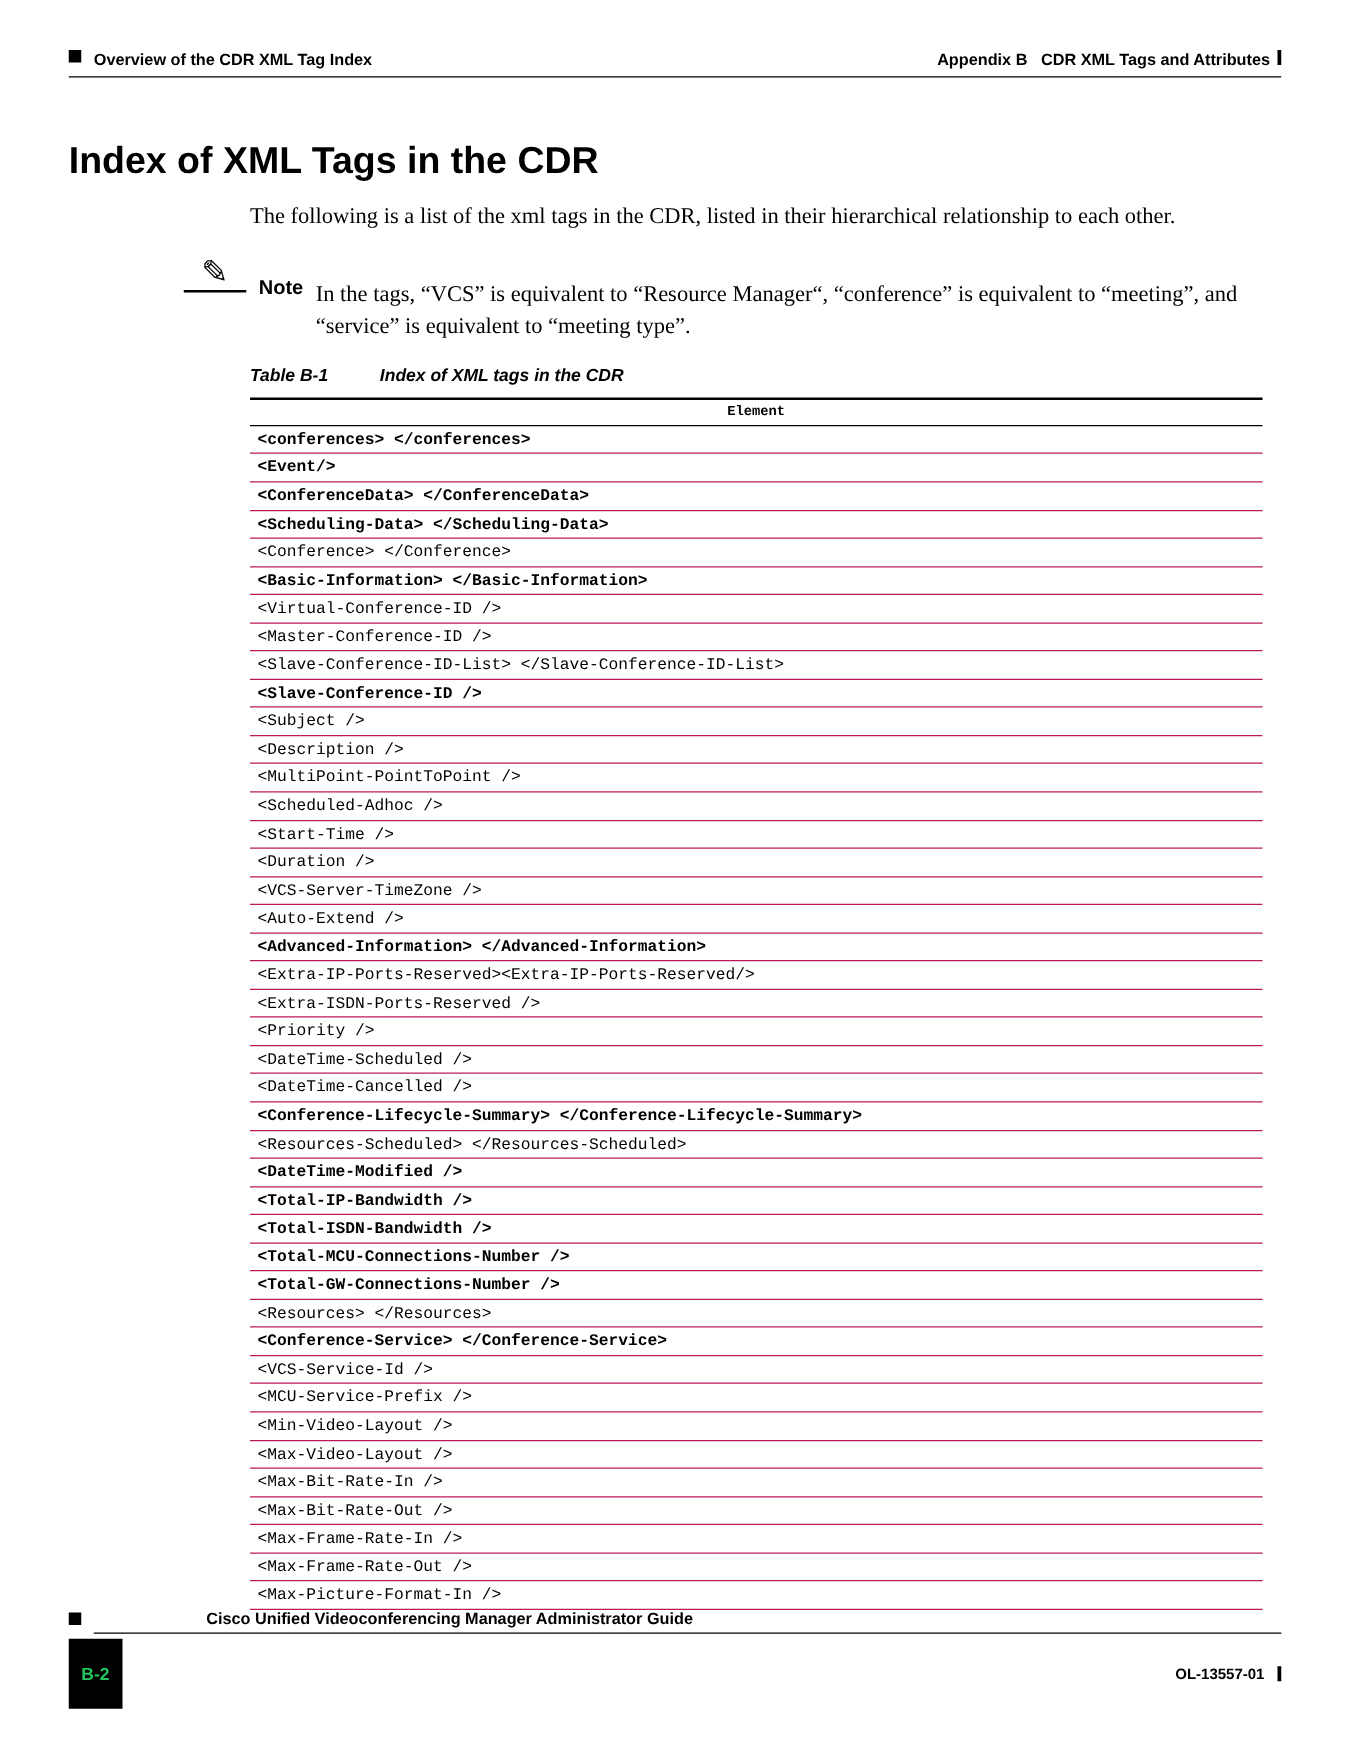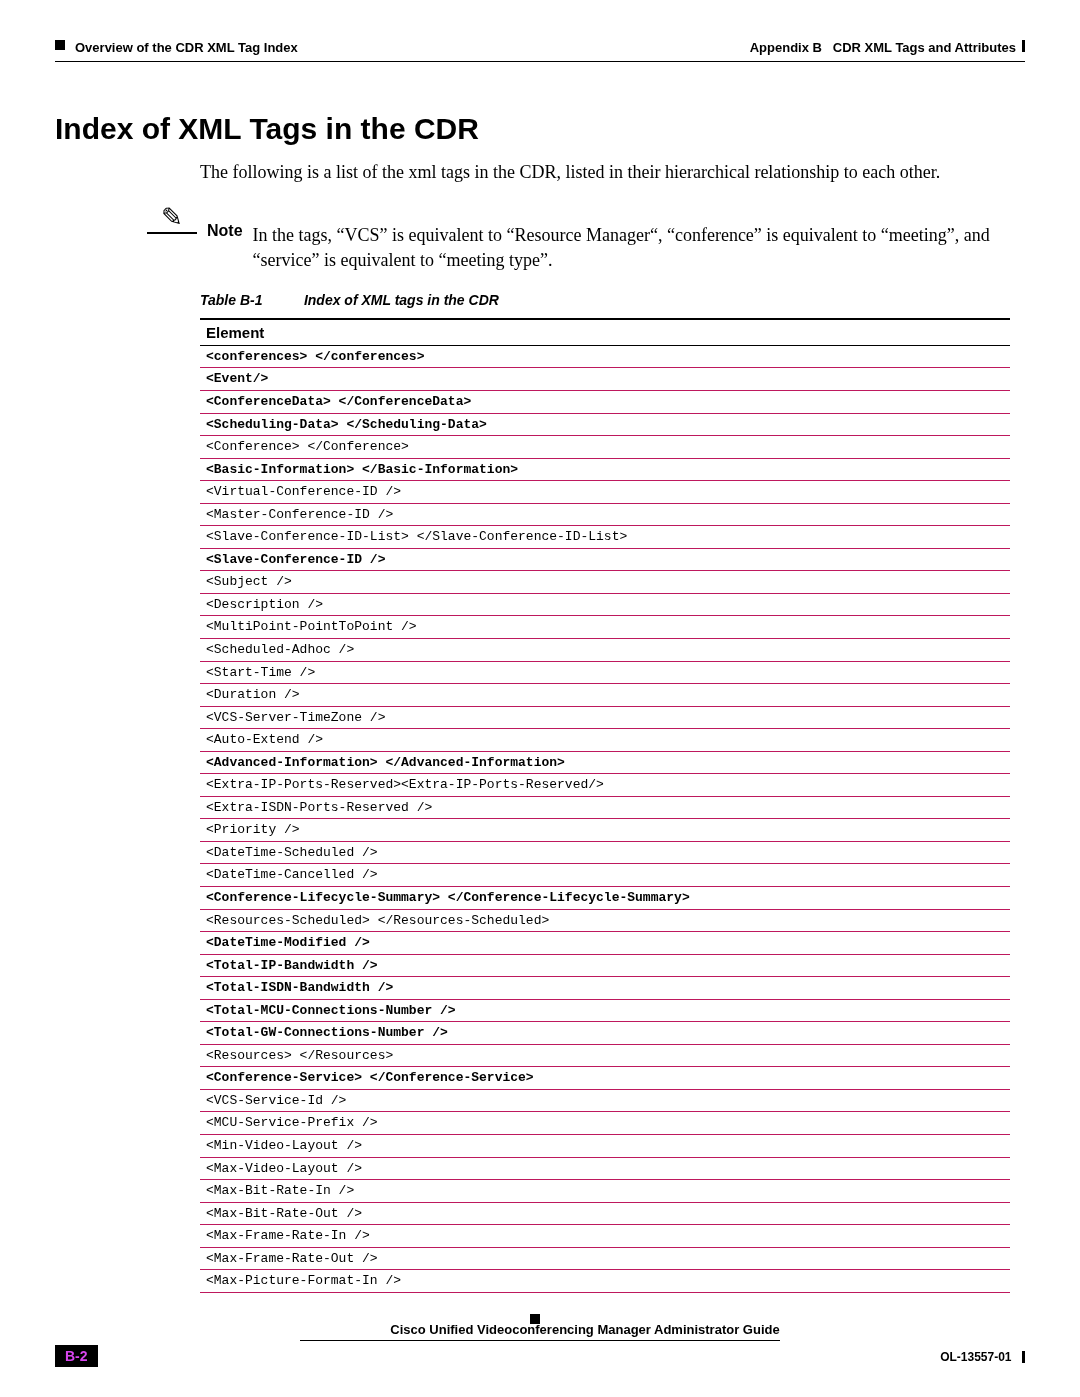--- a/index.html
+++ b/index.html
@@ -101,26 +101,27 @@
     margin-bottom: 10px;
   }
   .table-caption .tbl-id { display:inline-block; width:100px; }
   .xml-table {
     margin-left: 145px;
     width: 810px;
     border-collapse: collapse;
     font-size: 13px;
   }
   .xml-table th {
-    text-align: left;
+    text-align: center;
     font-weight: bold;
     padding: 4px 6px;
     border-top: 2px solid #000;
     border-bottom: 1px solid #000;
-    font-size: 15px;
+    font-size: 11px;
+    font-family: Liberation Mono, monospace;
   }
   .xml-table td {
     border-bottom: 1px solid #be185d;
     padding: 2px 6px;
     font-family: Liberation Mono, monospace;
     white-space: nowrap;
     line-height: 1.35;
   }
   .xml-table td.bold { font-weight: bold; color:#000; }
   .indent0 { padding-left: 6px; }
@@ -132,43 +133,42 @@
   .indent6 { padding-left: 104px; }
   .footer {
     position: absolute;
     bottom: 30px;
     left: 55px;
     right: 55px;
   }
   .footer-title-row {
     display:flex;
     justify-content:flex-start;
-    align-items:center;
-    flex-direction:column;
+    align-items:flex-start;
   }
   .footer-sq {
     width:10px;height:10px;background:#000;display:inline-block;margin-right:10px;
     position:relative; top:4px;
   }
   .footer-title {
     font-weight:bold;
     font-size:13px;
     margin-left: 100px;
   }
   .footer-bottom {
     display:flex;
     justify-content:space-between;
     align-items:center;
     margin-top:4px;
   }
   .page-num-box {
     background:#000;
-    color:#d946ef;
+    color:#22c55e;
     font-weight:bold;
-    padding:3px 10px;
+    padding:20px 10px;
     font-size:14px;
     display:inline-block;
   }
   .doc-id {
     font-size:12px;
     font-weight:bold;
   }
   .bar-right {
     width:3px;height:12px;background:#000;display:inline-block;margin-left:6px;vertical-align:middle;
   }

